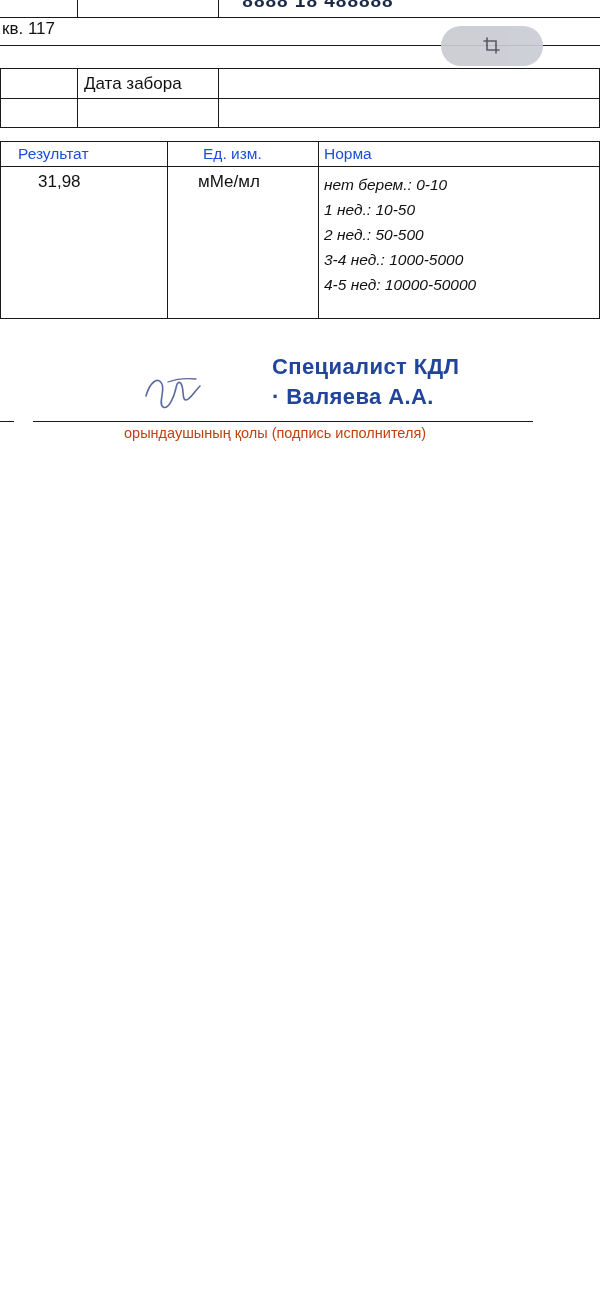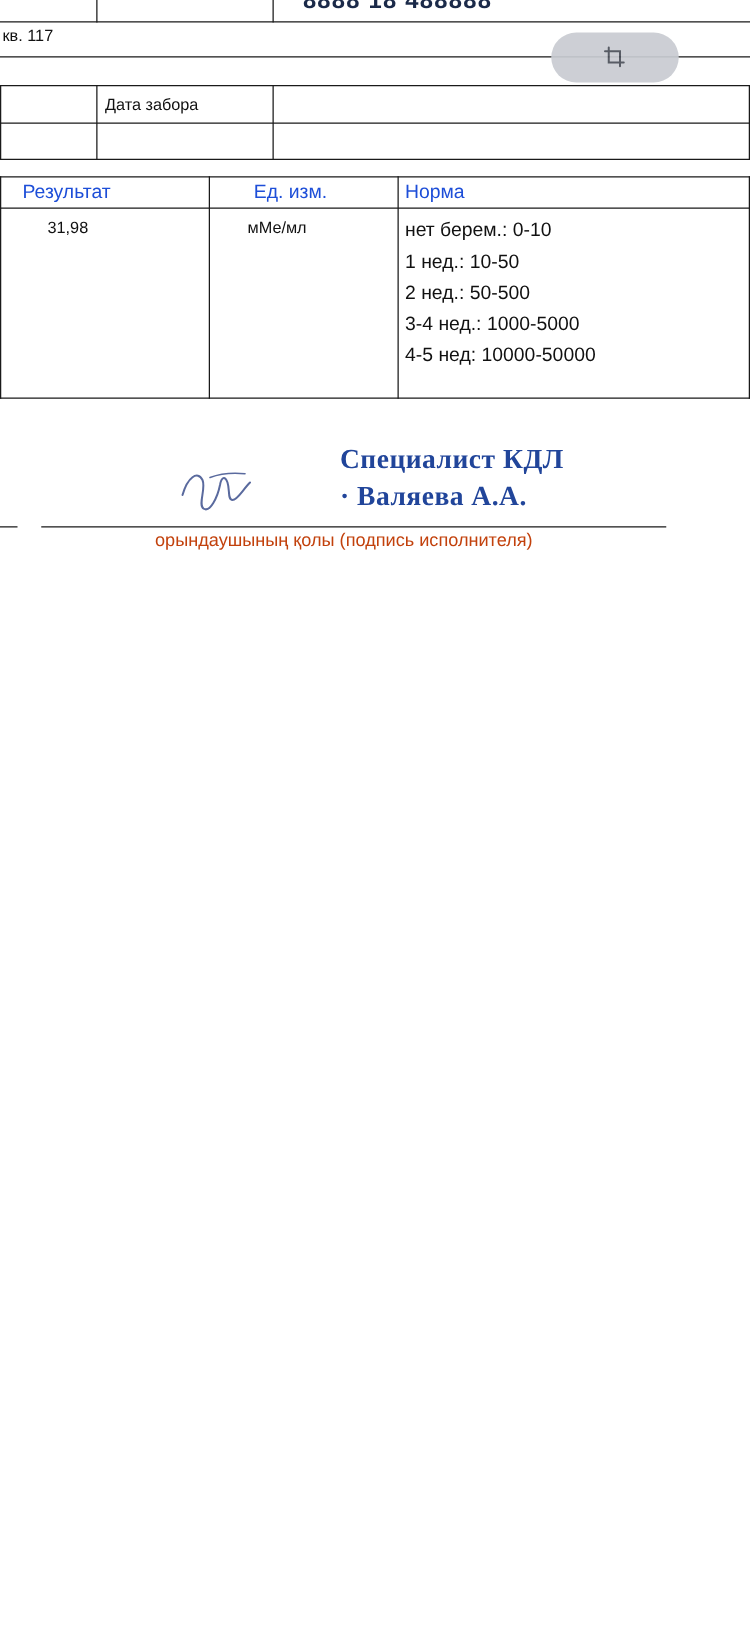--- a/index.html
+++ b/index.html
@@ -46,21 +46,21 @@
     height: 1px;
   }
   .vline {
     position: absolute;
     background: #1a1a1a;
     width: 1px;
   }
 
   .cell-text {
     position: absolute;
-    font-size: 13px;
+    font-size: 17px;
     line-height: 18px;
     color: #111111;
     white-space: nowrap;
     text-align: center;
   }
 
   
   .crop-btn {
     position: absolute;
     left: 441px;
@@ -84,29 +84,30 @@
     color: #1d4ed8;
   }
 
   .norm-list {
     position: absolute;
     left: 324px;
     top: 172px;
     font-size: 15.5px;
     line-height: 25px;
     color: #111;
+    font-style: italic;
   }
 
   
   .specialist {
     position: absolute;
     left: 272px;
     top: 352px;
     width: 300px;
-    font-family: Liberation Serif, serif;
+    font-family: Liberation Sans, sans-serif;
     font-weight: bold;
     font-size: 22px;
     line-height: 30px;
     color: #21459a;
     letter-spacing: 0.4px;
   }
   .specialist .line2 { white-space: nowrap; }
 
   .sig-caption {
     position: absolute;

